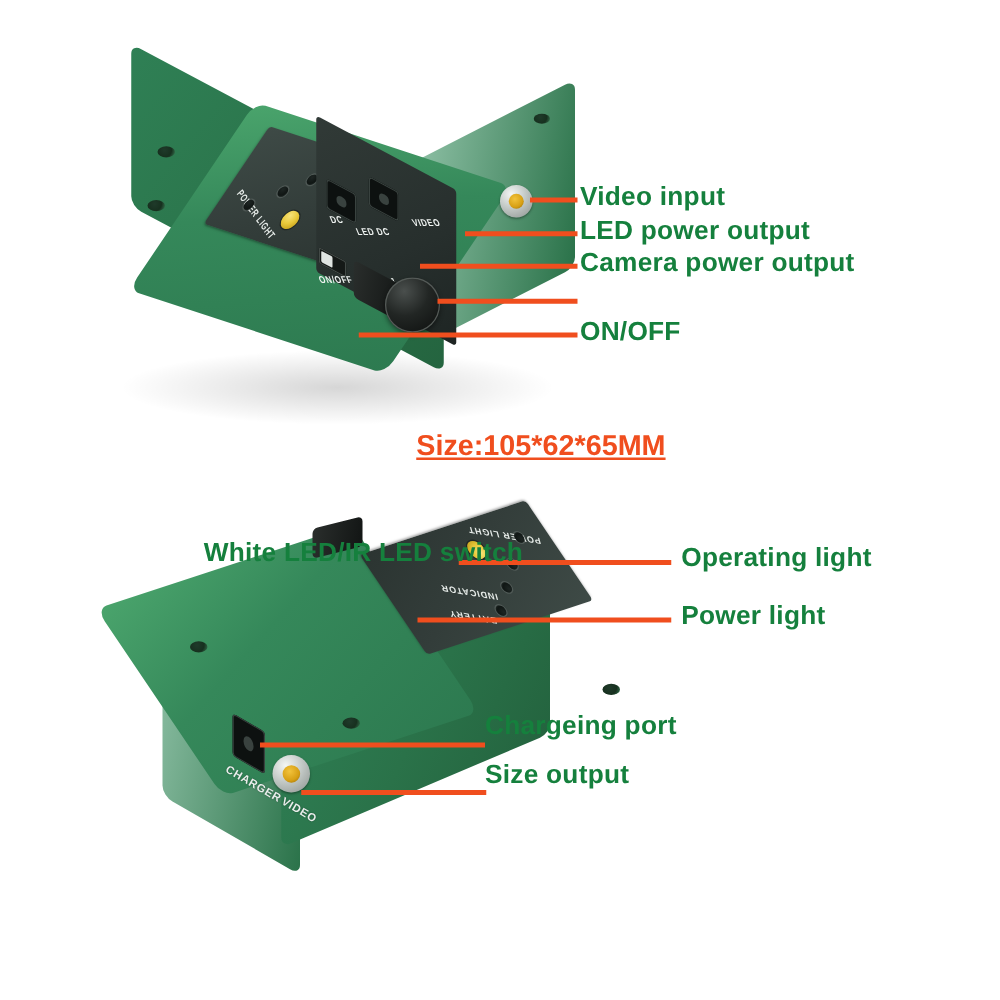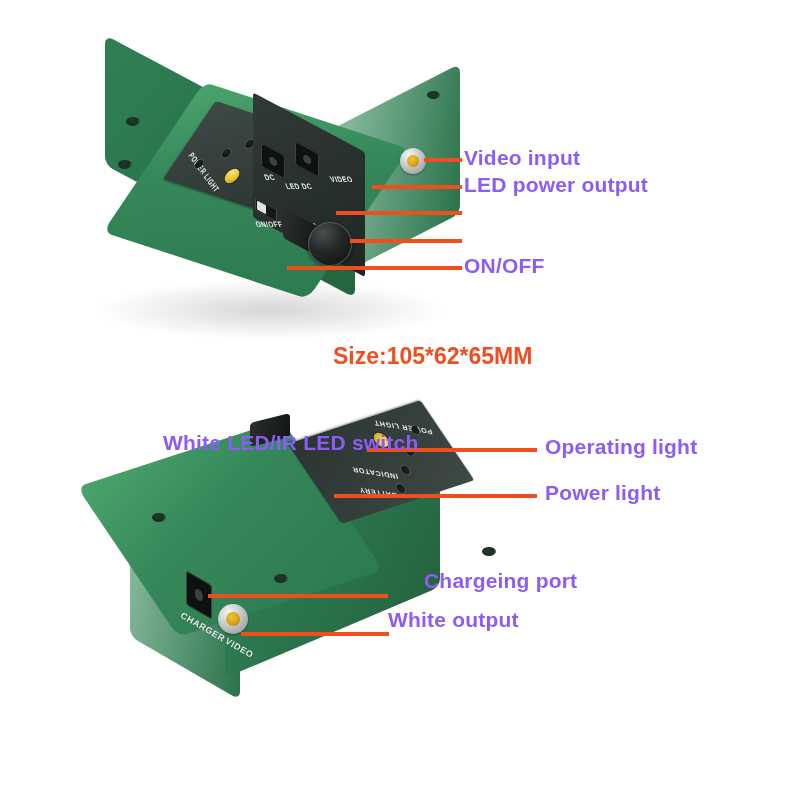--- a/index.html
+++ b/index.html
@@ -9,38 +9,39 @@
     background:#ffffff;
     font-family:"Liberation Sans", sans-serif;
     overflow:hidden;
     position:relative;
   }
   .stage{position:absolute;inset:0;}
 
   
   .anno{
     position:absolute;
-    color:#8b5cf6;
+    color:#15803d;
     font-size:21px;
     font-weight:600;
     white-space:nowrap;
     letter-spacing:.2px;
     line-height:1;
   }
   .leader{
     position:absolute;
     height:4px;
     background:#f04e1e;
   }
   .size-label{
     position:absolute;
     color:#f04e1e;
     font-size:23px;
     font-weight:600;
     white-space:nowrap;
+    text-decoration:underline;
   }
 
   
   .device{position:absolute;}
 
   
   .face{position:absolute;}
 
   .top-face{
     background:linear-gradient(160deg,#4aa46c 0%,#35885a 40%,#2d7a50 100%);
@@ -221,20 +222,21 @@
   </div>
 
   <div class="leader" style="left:424px;top:158px;width:38px;"></div>
   <div class="leader" style="left:372px;top:185px;width:90px;"></div>
   <div class="leader" style="left:336px;top:211px;width:126px;"></div>
   <div class="leader" style="left:350px;top:239px;width:112px;"></div>
   <div class="leader" style="left:287px;top:266px;width:175px;"></div>
 
   <div class="anno" style="left:464px;top:147px;">Video input</div>
   <div class="anno" style="left:464px;top:174px;">LED power output</div>
+  <div class="anno" style="left:464px;top:200px;">Camera power output</div>
   <div class="anno" style="left:464px;top:255px;">ON/OFF</div>
 
   <div class="size-label" style="left:333px;top:343px;">Size:105*62*65MM</div>
 
   <div class="device" style="left:0;top:400px;width:560px;height:360px;">
 
     <div class="face side-face" style="left:130px;top:150px;width:110px;height:150px;
                 transform:skewY(30deg);transform-origin:right top;"></div>
 
     <div class="face front-face" style="left:225px;top:128px;width:215px;height:150px;
@@ -272,16 +274,16 @@
   <div class="leader" style="left:370px;top:448px;width:166px;"></div>
   <div class="leader" style="left:370px;top:448px;width:0px;"></div>
   <div class="leader" style="left:367px;top:448px;width:170px;"></div>
   <div class="leader" style="left:334px;top:494px;width:203px;"></div>
   <div class="leader" style="left:208px;top:594px;width:180px;"></div>
   <div class="leader" style="left:241px;top:632px;width:148px;"></div>
 
   <div class="anno" style="left:545px;top:436px;">Operating light</div>
   <div class="anno" style="left:163px;top:432px;">White LED/IR LED switch</div>
   <div class="anno" style="left:545px;top:482px;">Power light</div>
-  <div class="anno" style="left:388px;top:570px;margin-left:36px;">Chargeing port</div>
-  <div class="anno" style="left:388px;top:609px;">White output</div>
+  <div class="anno" style="left:388px;top:570px;">Chargeing port</div>
+  <div class="anno" style="left:388px;top:609px;">Size output</div>
 
 </div>
 
 </body></html>

